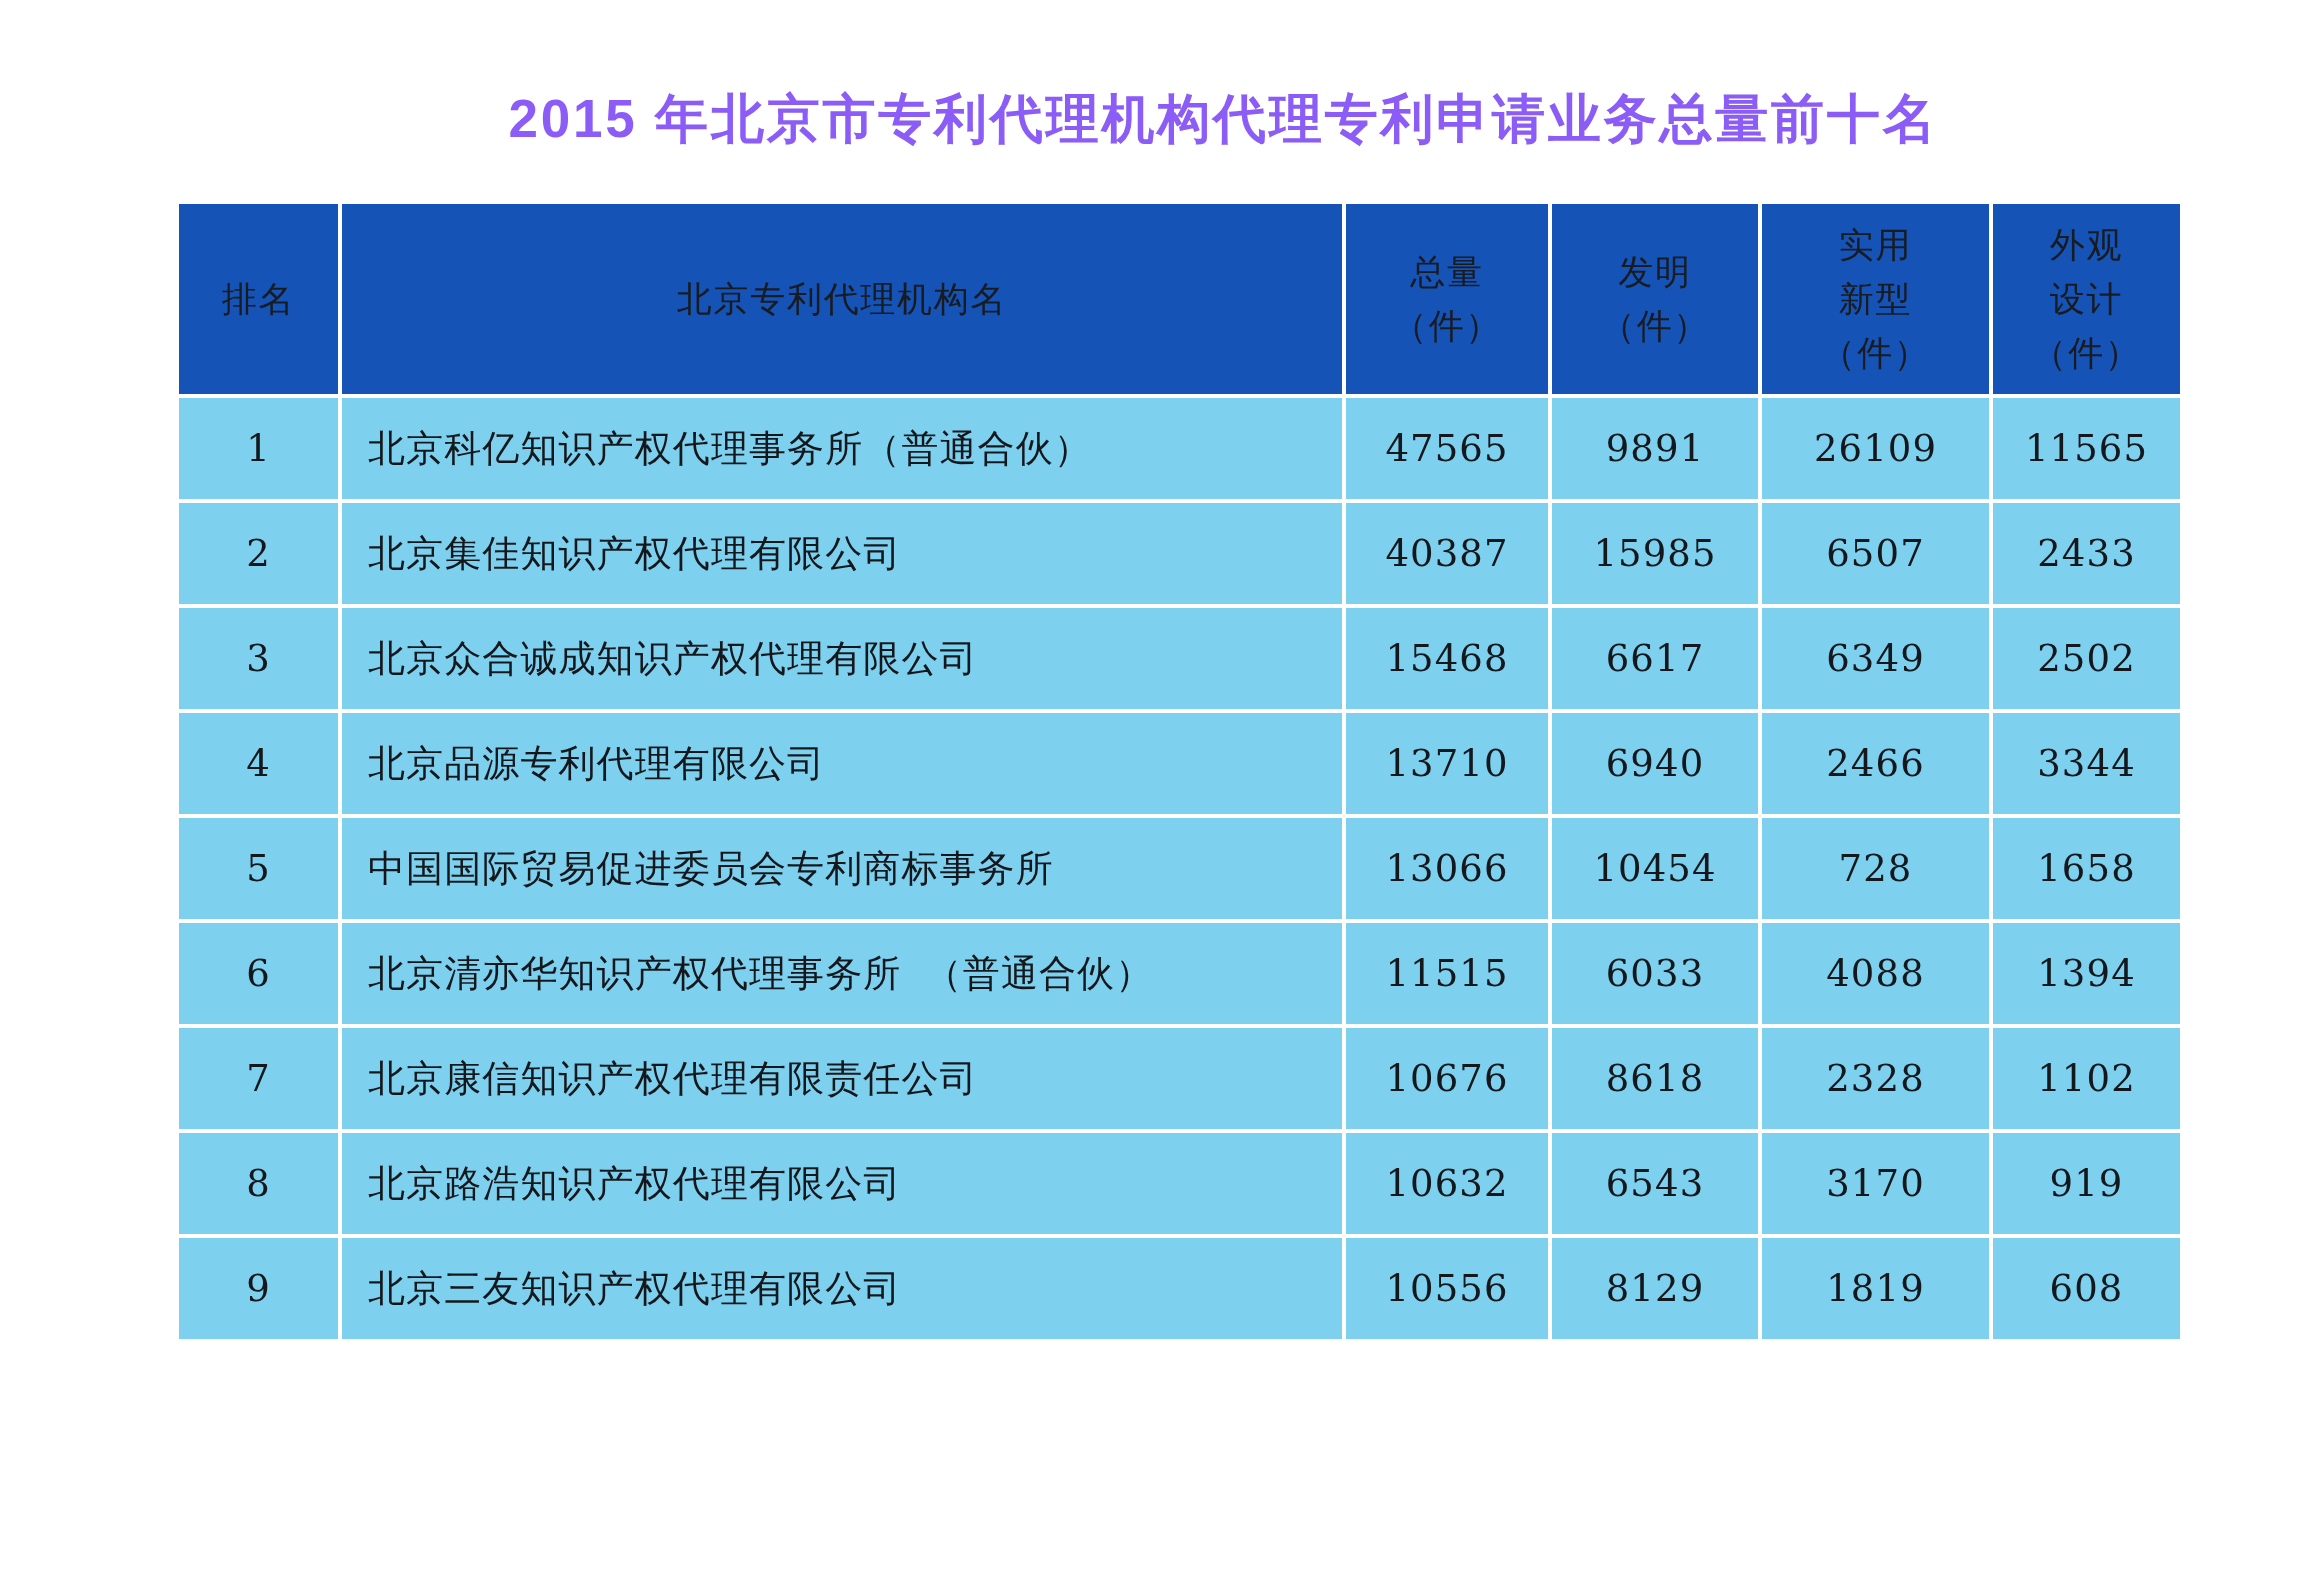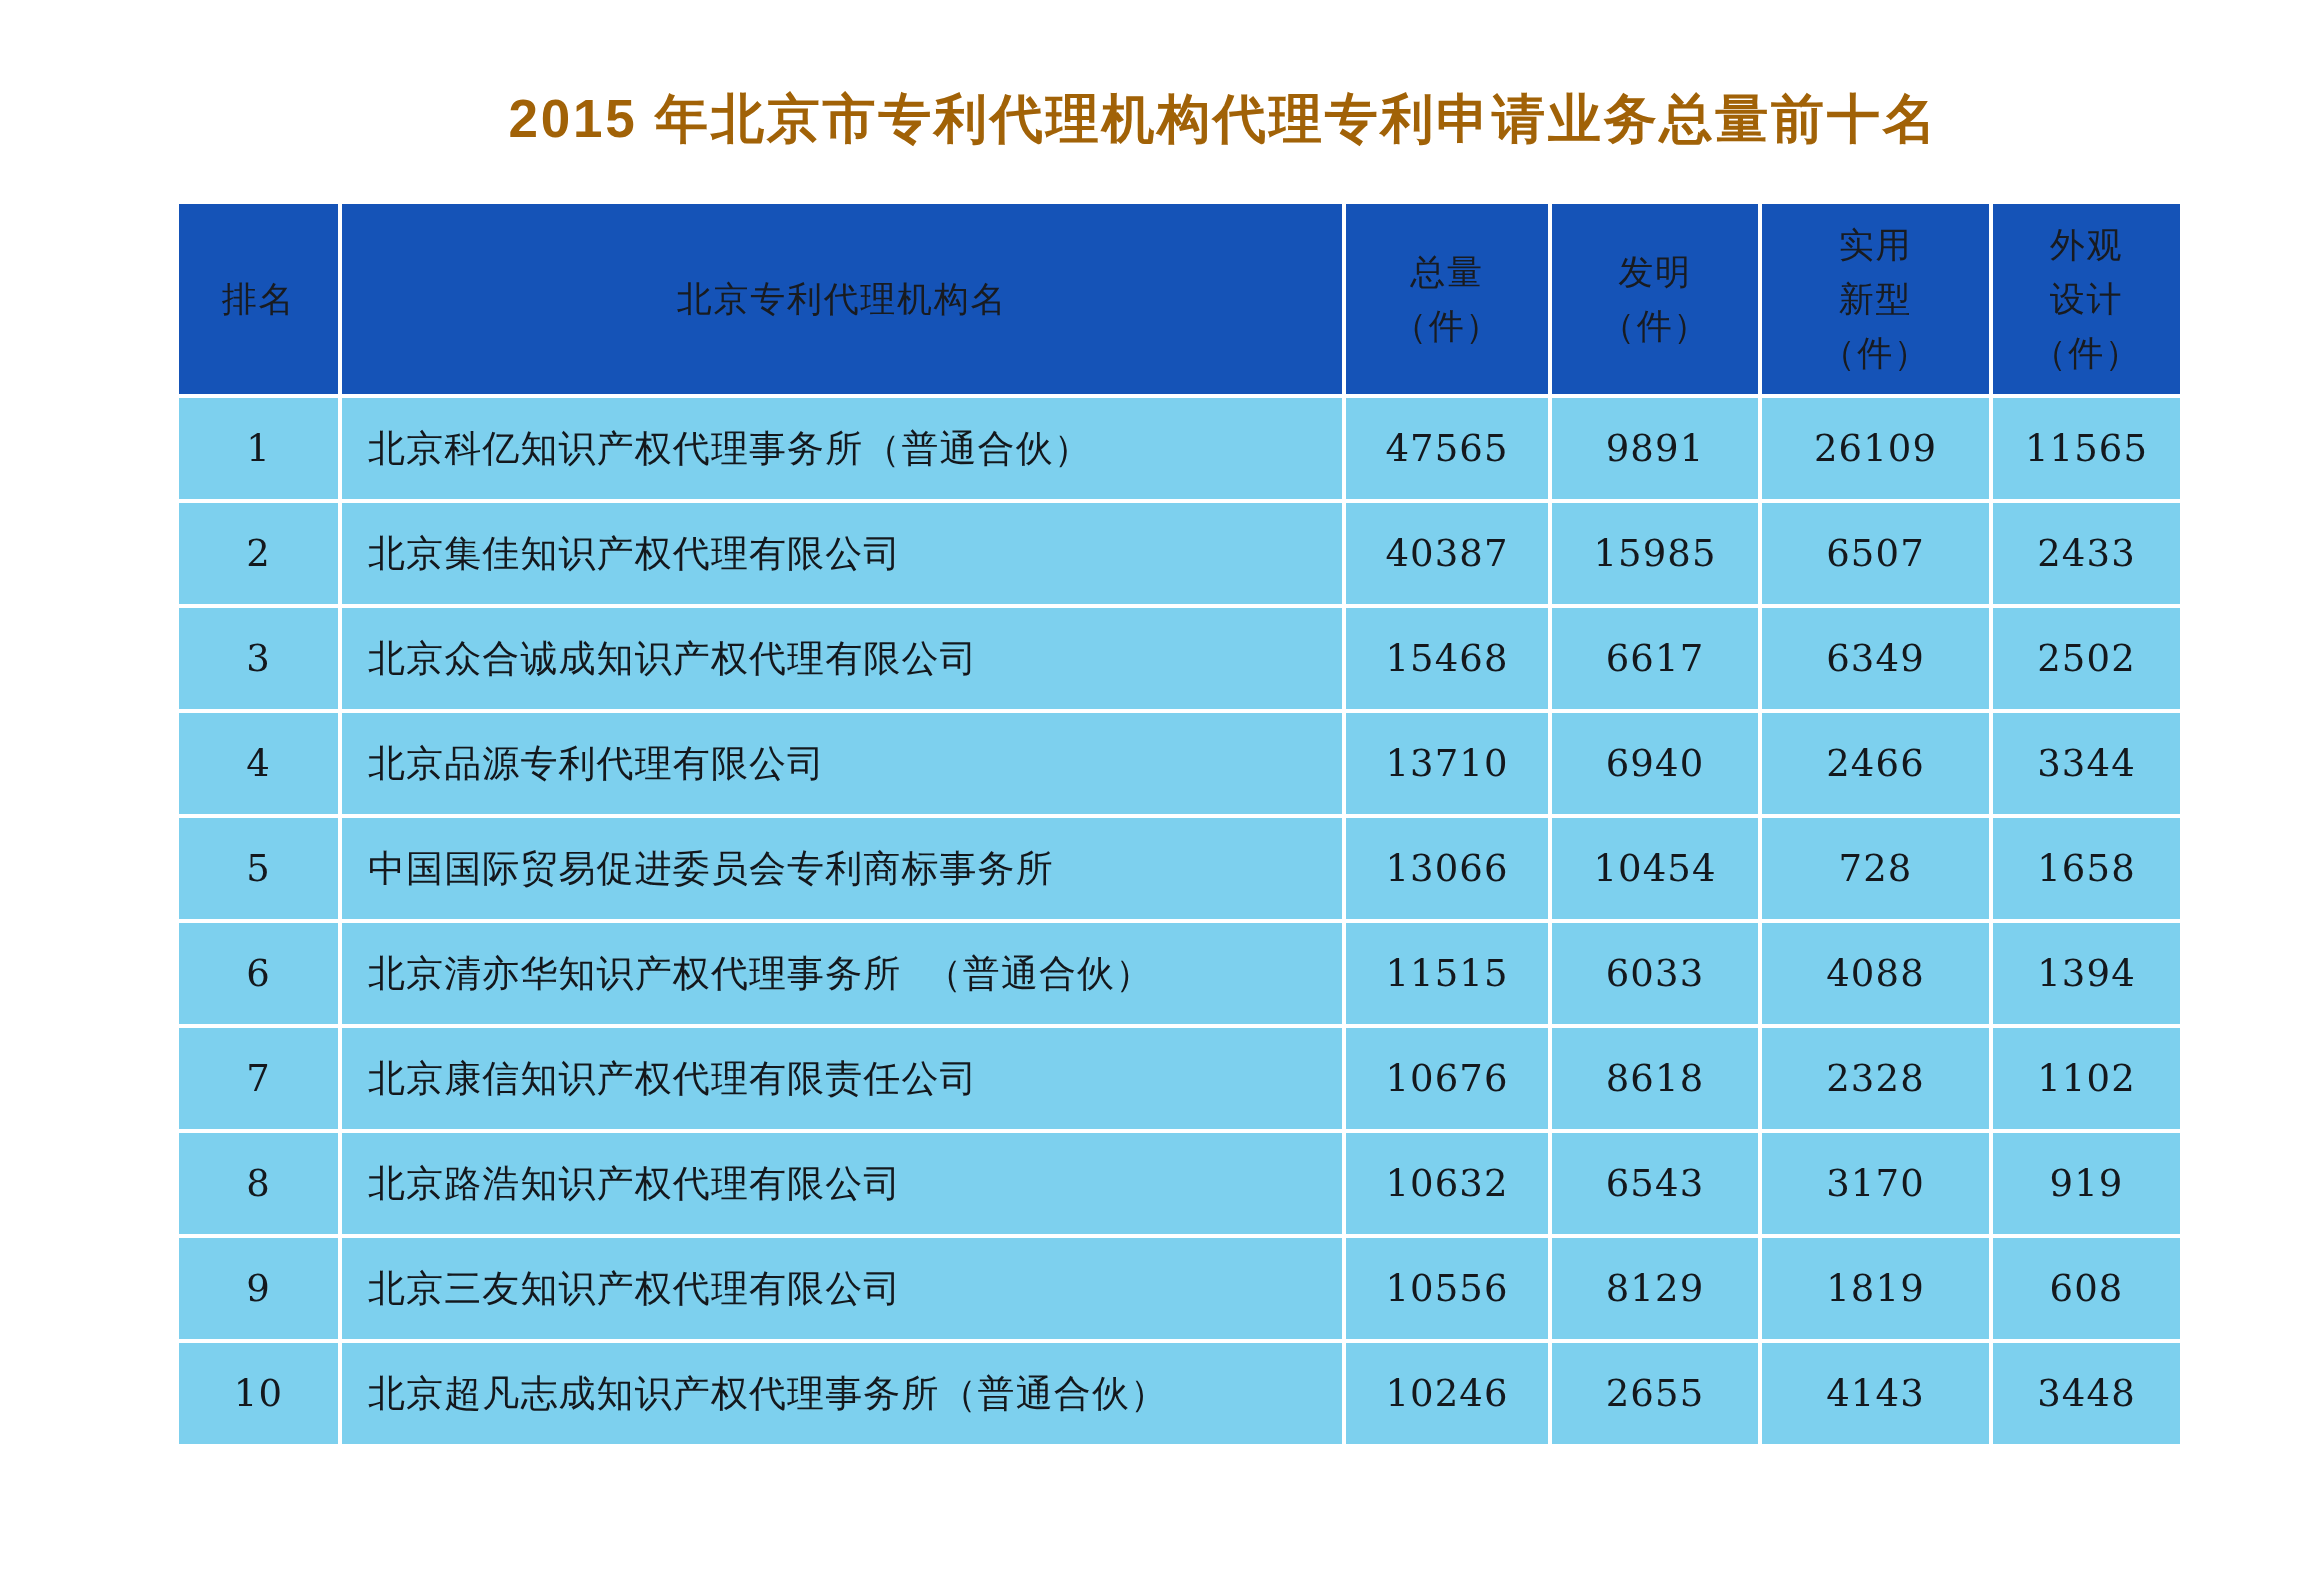--- a/index.html
+++ b/index.html
@@ -26,21 +26,21 @@
     position: absolute;
     left: 180px;
     top: 84px;
     width: 1997px;
     margin: 0;
     text-align: center;
     transform: translateX(45px);
     font-size: 53px;
     font-weight: bold;
     letter-spacing: 2.8px;
-    color: #a16207;
+    color: #8b5cf6;
   }
   table.rank-table {
     position: absolute;
     left: 175px;
     top: 200px;
     width: 2006px;
     border-collapse: collapse;
     table-layout: fixed;
   }
   .rank-table th, .rank-table td {
@@ -177,24 +177,16 @@
         <td class="num">919</td>
       </tr>
       <tr>
         <td class="rank">9</td>
         <td class="name">北京三友知识产权代理有限公司</td>
         <td class="num">10556</td>
         <td class="num">8129</td>
         <td class="num">1819</td>
         <td class="num">608</td>
       </tr>
-      <tr>
-        <td class="rank">10</td>
-        <td class="name">北京超凡志成知识产权代理事务所（普通合伙）</td>
-        <td class="num">10246</td>
-        <td class="num">2655</td>
-        <td class="num">4143</td>
-        <td class="num">3448</td>
-      </tr>
     </tbody>
   </table>
 </div>
 
 
 </body></html>

